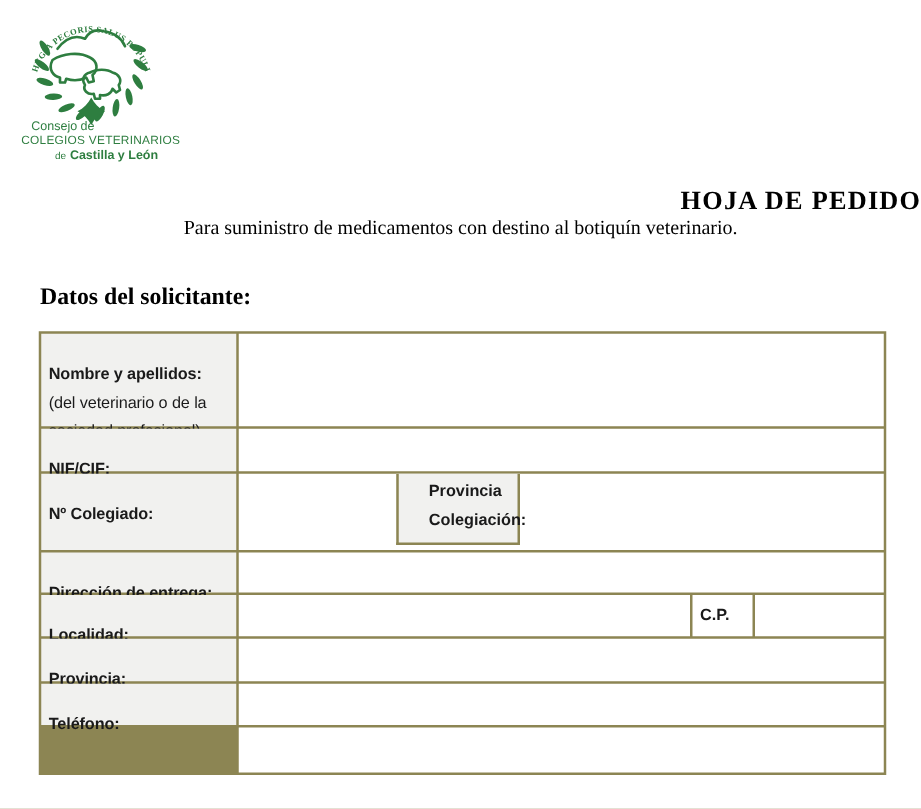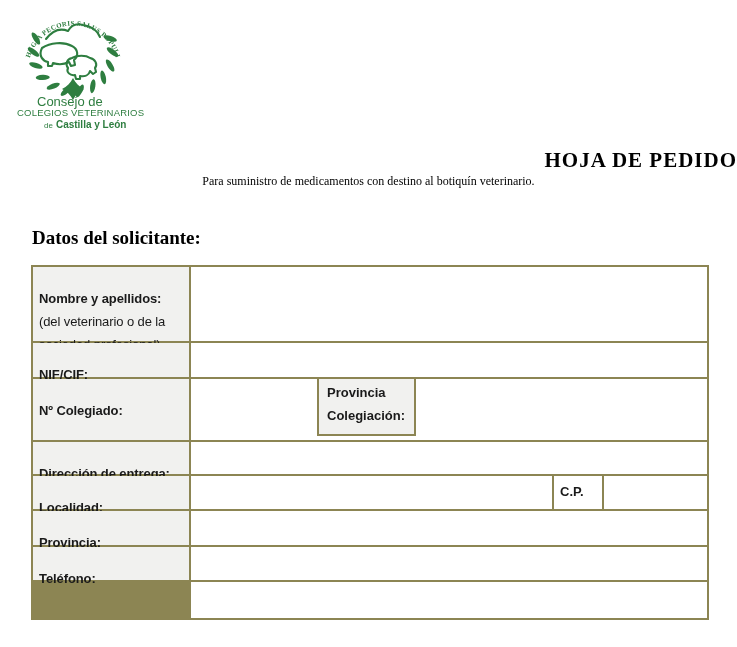--- a/index.html
+++ b/index.html
@@ -6,34 +6,34 @@
   body{
     width:737px;height:647px;background:#ffffff;position:relative;
     font-family:"Liberation Sans",sans-serif;color:#1a1a1a;overflow:hidden;
   }
   .page{position:absolute;inset:0;}
 
   
   .logo{position:absolute;left:16px;top:4px;width:140px;height:132px;}
   .logo svg{position:absolute;left:0;top:0;}
   .org{position:absolute;left:1px;top:93px;color:#2e7e40;white-space:nowrap;}
-  .org .l1{font-size:13px;line-height:10px;margin-left:20px;}
+  .org .l1{font-size:10px;line-height:10px;margin-left:8px;}
   .org .l2{font-size:9.5px;line-height:12px;letter-spacing:.2px;}
   .org .l3{font-size:8px;line-height:12px;margin-left:27px;}
   .org .l3 .region{font-size:10px;font-weight:bold;margin-left:3px;}
 
   
   .title{
     position:absolute;top:148px;left:0;width:737px;text-align:right;
     font-family:"Liberation Serif",serif;font-weight:bold;font-size:21px;
     letter-spacing:1px;color:#000;
   }
   .subtitle{
     position:absolute;top:174px;left:0;width:737px;text-align:center;
-    font-family:"Liberation Serif",serif;font-size:12px;color:#000;
+    font-family:"Liberation Serif",serif;font-size:16px;color:#000;
   }
   .section-heading{
     position:absolute;top:227px;left:32px;
     font-family:"Liberation Serif",serif;font-weight:bold;font-size:19px;color:#000;text-align:right;
   }
 
   
   .table{
     position:absolute;left:31px;top:265px;
     display:grid;
@@ -54,21 +54,21 @@
   .c6{grid-column:6;}
   .cpcell{
     background:#ffffff;padding:4px 4px 0 6px;font-size:13px;font-weight:bold;
     line-height:23px;color:#1a1a1a;
   }
   .r3wrap{grid-column:2 / -1;position:relative;background:#ffffff;}
   .r3left{position:absolute;left:0;top:0;width:126px;height:100%;}
   .provbox{
     position:absolute;left:126px;top:0;width:99px;height:57px;box-sizing:border-box;
     background:#f1f1ef;border:2px solid #8c8553;border-top:none;
-    padding:2px 6px 0 8px;font-size:13px;font-weight:bold;line-height:23px;color:#1a1a1a;
+    padding:2px 6px 0 24px;font-size:13px;font-weight:bold;line-height:23px;color:#1a1a1a;
   }
   .r3right{position:absolute;left:225px;top:0;right:0;height:100%;}
 </style>
 </head>
 <body>
 
 <div class="page">
 
   <div class="logo">
     <svg width="114" height="96" viewBox="0 0 114 96">

